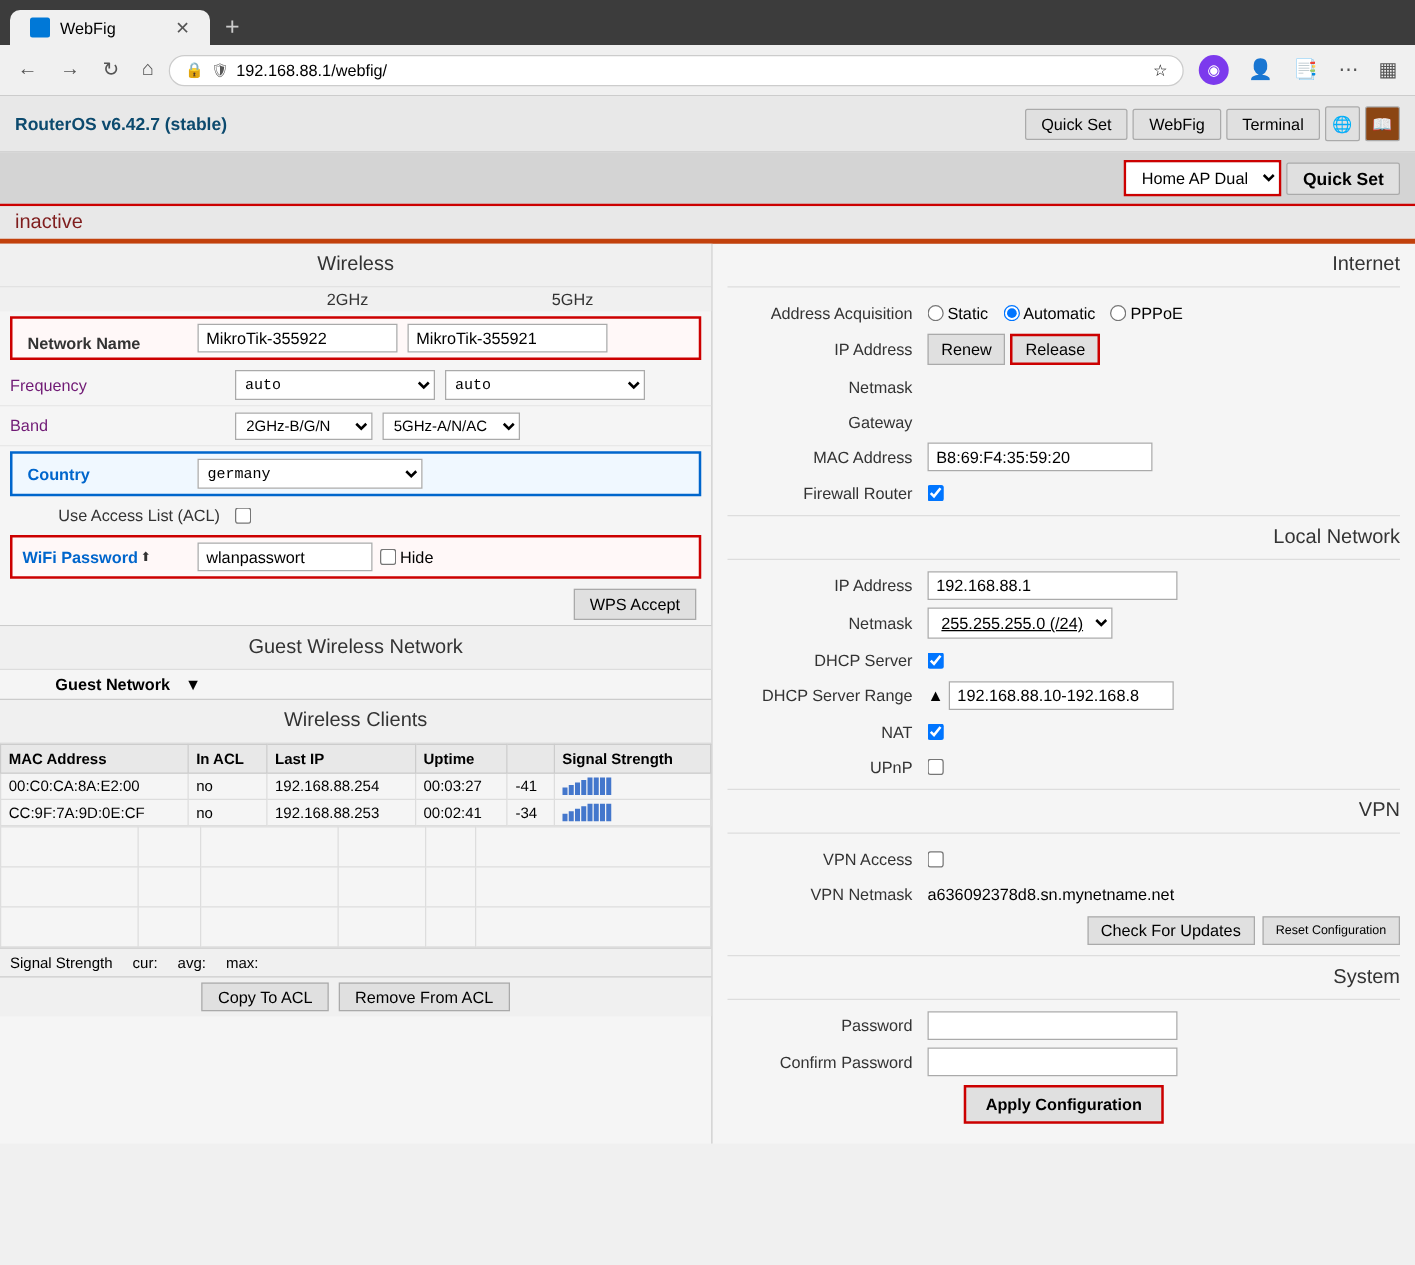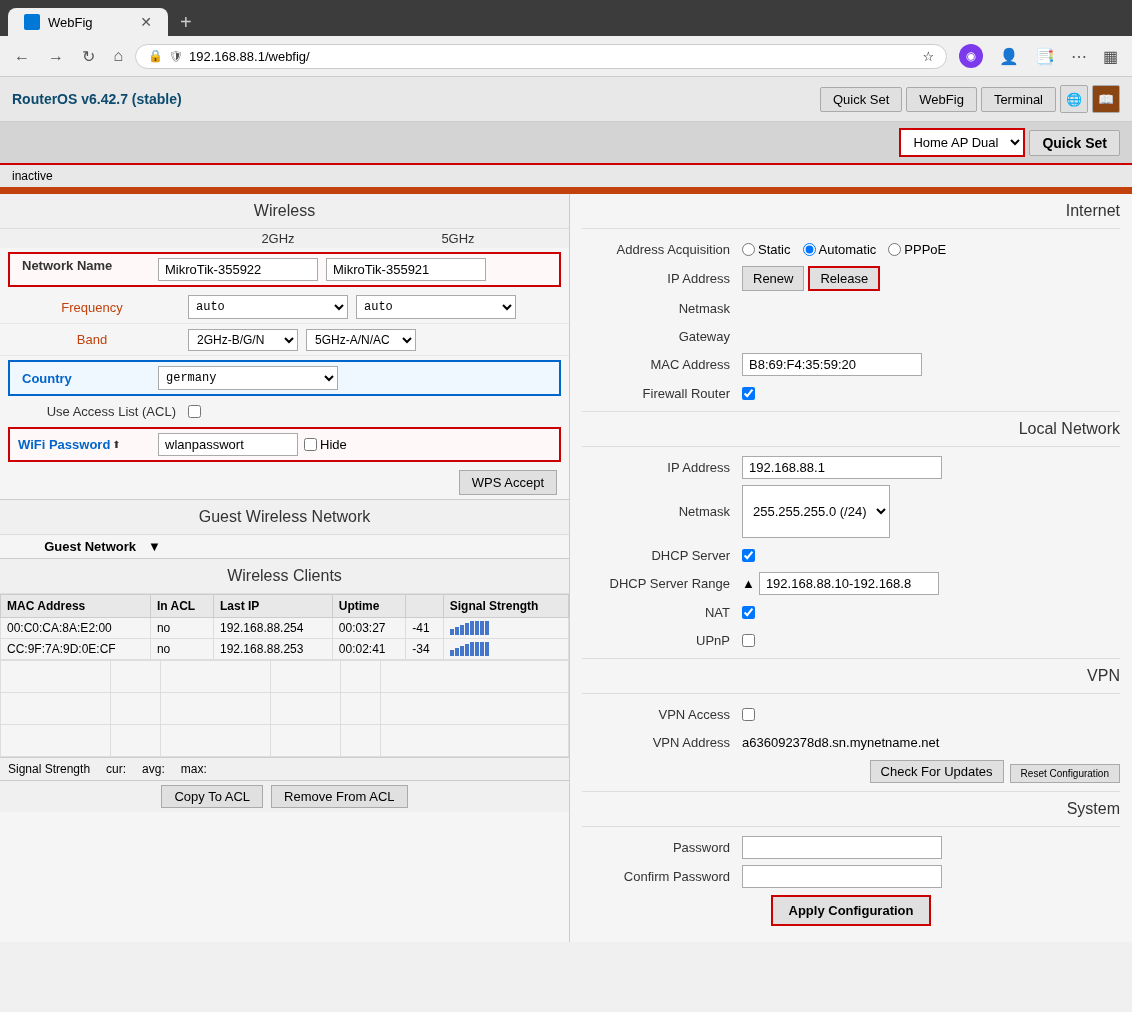--- a/index.html
+++ b/index.html
@@ -30,36 +30,36 @@
     .globe-btn { background: #e0e0e0; border: 1px solid #aaa; width: 28px; height: 28px; display: flex; align-items: center; justify-content: center; cursor: pointer; border-radius: 2px; }
     .book-btn { background: #8b4513; border: 1px solid #aaa; width: 28px; height: 28px; display: flex; align-items: center; justify-content: center; cursor: pointer; border-radius: 2px; color: white; }
 
     
     .quickset-bar { background: #d4d4d4; display: flex; align-items: center; justify-content: flex-end; padding: 6px 12px; gap: 4px; border-bottom: 2px solid #cc0000; }
     .mode-select-wrapper { display: flex; border: 2px solid #cc0000; }
     .mode-select { border: none; background: white; padding: 4px 8px; font-size: 13px; cursor: pointer; outline: none; }
     .quickset-btn { background: #e0e0e0; border: 1px solid #aaa; padding: 4px 12px; cursor: pointer; font-size: 14px; font-weight: bold; border-radius: 2px; }
 
     
-    .status-bar { background: #e8e8e8; padding: 4px 12px; font-size: 12px; color: #000000; border-bottom: 7px solid #c2410c; }
+    .status-bar { background: #e8e8e8; padding: 4px 12px; font-size: 16px; color: #7f1d1d; border-bottom: 4px solid #c2410c; }
 
     
     .main-content { display: flex; padding: 0; }
 
     
     .left-panel { flex: 0 0 570px; border-right: 1px solid #ccc; }
     .section-title { text-align: center; font-size: 16px; font-weight: normal; color: #333; padding: 8px 0; background: #f0f0f0; border-bottom: 1px solid #ddd; }
 
     .form-row { display: flex; align-items: center; padding: 4px 8px; border-bottom: 1px solid #e8e8e8; min-height: 32px; }
-    .form-label { width: 180px; text-align: center; padding-right: 12px; color: #c2410c; font-size: 13px; flex-shrink: 0; }
+    .form-label { width: 180px; text-align: left; padding-right: 12px; color: #701a75; font-size: 13px; flex-shrink: 0; }
     .form-inputs { display: flex; gap: 8px; flex: 1; }
     .form-input { border: 1px solid #aaa; padding: 3px 6px; font-size: 13px; background: white; width: 160px; }
     .form-select { border: 1px solid #aaa; padding: 3px; font-size: 12px; background: white; font-family: Liberation Mono, monospace; }
 
-    .network-name-row { border: 2px solid #cc0000; margin: 4px 8px; padding: 4px 8px; display: flex; align-items: flex-start; background: #fff8f8; }
+    .network-name-row { border: 2px solid #cc0000; margin: 4px 8px; padding: 4px 8px; display: flex; align-items: flex-end; background: #fff8f8; }
     .network-name-label { width: 140px; text-align: left; font-size: 13px; font-weight: bold; color: #333; padding-left: 4px; }
     .network-name-inputs { display: flex; gap: 8px; flex: 1; }
 
     .country-row-wrapper { border: 2px solid #0066cc; margin: 4px 8px; padding: 4px 8px; display: flex; align-items: center; background: #f0f8ff; }
     .country-label { width: 140px; text-align: left; font-size: 13px; color: #0066cc; font-weight: bold; padding-left: 4px; }
 
     .wifi-password-row { border: 2px solid #cc0000; margin: 4px 8px; padding: 4px 8px; display: flex; align-items: center; background: #fff8f8; }
     .wifi-password-label-wrapper { display: flex; align-items: center; gap: 2px; width: 140px; }
     .wifi-password-label { font-size: 13px; font-weight: bold; color: #0066cc; }
     .sort-icon { color: #333; font-size: 10px; }
@@ -108,31 +108,31 @@
     .radio-option input { cursor: pointer; }
 
     .renew-release-btns { display: flex; gap: 4px; }
     .action-btn { background: #e0e0e0; border: 1px solid #aaa; padding: 3px 10px; cursor: pointer; font-size: 13px; }
     .release-btn { border: 2px solid #cc0000; }
 
     .mac-input { border: 1px solid #aaa; padding: 3px 6px; font-size: 13px; background: white; width: 180px; }
 
     .local-network-title { font-size: 16px; font-weight: normal; text-align: right; padding: 8px 0; color: #333; border-bottom: 1px solid #ddd; margin-bottom: 6px; border-top: 1px solid #ddd; margin-top: 4px; }
 
-    .netmask-select { border: 1px solid #aaa; padding: 17px 6px; font-size: 13px; background: white; }
+    .netmask-select { border: 1px solid #aaa; padding: 3px 6px; font-size: 13px; background: white; text-decoration: underline; }
 
     .vpn-title { font-size: 16px; font-weight: normal; text-align: right; padding: 8px 0; color: #333; border-bottom: 1px solid #ddd; margin-bottom: 6px; border-top: 1px solid #ddd; margin-top: 4px; }
 
     .system-title { font-size: 16px; font-weight: normal; text-align: right; padding: 8px 0; color: #333; border-bottom: 1px solid #ddd; margin-bottom: 6px; border-top: 1px solid #ddd; margin-top: 4px; }
 
     .check-update-btn { background: #e0e0e0; border: 1px solid #aaa; padding: 3px 10px; cursor: pointer; font-size: 13px; }
     .reset-config-btn { background: #e0e0e0; border: 1px solid #aaa; padding: 3px 10px; cursor: pointer; font-size: 10px; }
     .apply-config-btn { background: #e0e0e0; border: 2px solid #cc0000; padding: 6px 16px; cursor: pointer; font-size: 13px; font-weight: bold; }
 
-    .vpn-buttons { display: flex; justify-content: flex-end; gap: 6px; padding: 4px 0; align-items: flex-end; }
+    .vpn-buttons { display: flex; justify-content: flex-end; gap: 6px; padding: 4px 0; }
 
     .password-input { border: 1px solid #aaa; padding: 3px 6px; font-size: 13px; background: white; width: 200px; }
 
     
     .freq-header-row { display: flex; padding: 2px 8px; background: #f0f0f0; }
     .freq-spacer { width: 180px; }
     .freq-2ghz { width: 180px; text-align: center; font-size: 13px; color: #333; }
     .freq-5ghz { width: 180px; text-align: center; font-size: 13px; color: #333; }
 
     .band-select { border: 1px solid #aaa; padding: 2px 4px; font-size: 12px; background: white; width: 110px; }
@@ -479,21 +479,21 @@
         </div>
 
         <div class="vpn-title">VPN</div>
 
         <div class="inet-row">
           <div class="inet-label">VPN Access</div>
           <input type="checkbox" class="checkbox-input" style="">
         </div>
 
         <div class="inet-row">
-          <div class="inet-label">VPN Address</div>
+          <div class="inet-label">VPN Netmask</div>
           <span class="inet-value">a636092378d8.sn.mynetname.net</span>
         </div>
 
         <div class="vpn-buttons">
           <button class="check-update-btn">Check For Updates</button>
           <button class="reset-config-btn">Reset Configuration</button>
         </div>
 
         <div class="system-title">System</div>
 

